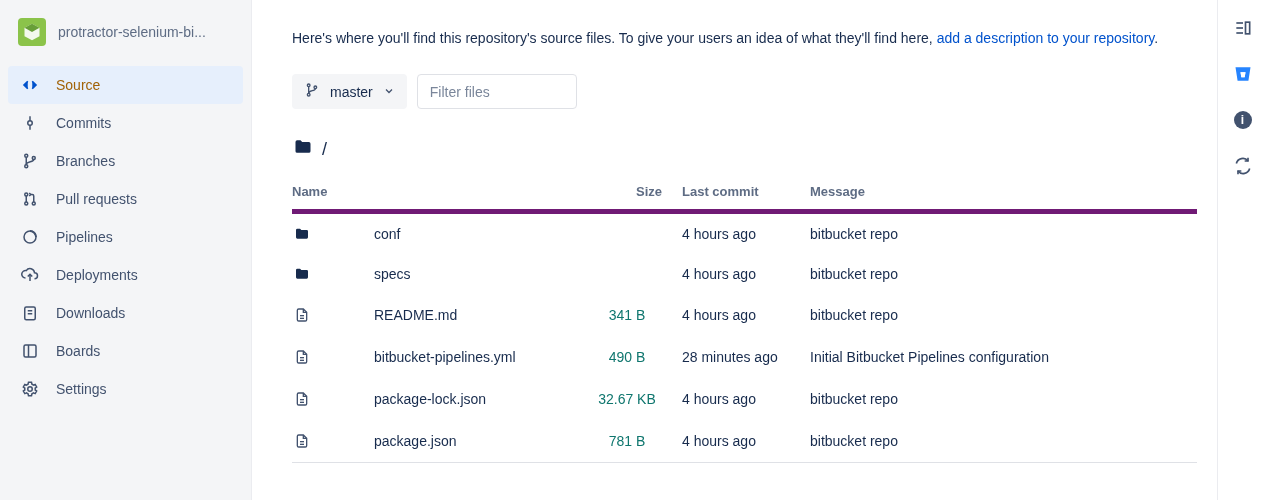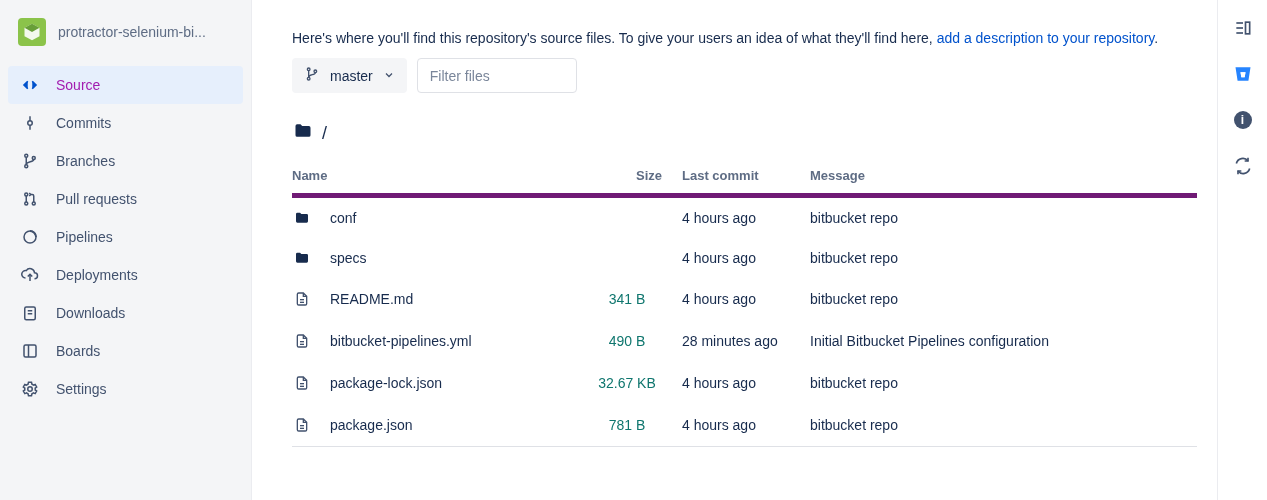--- a/index.html
+++ b/index.html
@@ -50,36 +50,36 @@
   .nav-item {
     display: flex;
     align-items: center;
     gap: 16px;
     padding: 9px 12px;
     border-radius: 4px;
     color: #42526e;
     cursor: pointer;
     font-size: 14px;
   }
-  .nav-item.active { background: #e6effc; color: #a21caf; }
+  .nav-item.active { background: #e6effc; color: #a16207; }
   .nav-item.active .nav-icon svg { stroke: #0052cc; fill: #0052cc; }
   .nav-icon {
     width: 20px; height: 20px;
     display: flex; align-items: center; justify-content: center;
     color: #42526e;
   }
   .nav-icon svg { width: 18px; height: 18px; }
   .main {
     flex: 1;
     padding: 0 20px 0 40px;
     overflow: auto;
   }
   .intro {
     color: #172b4d;
-    margin: 30px 0 12px 0;
+    margin: 30px 0 28px 0;
     font-size: 14px;
   }
   .intro a { color: #0052cc; text-decoration: none; }
   .controls {
     display: flex;
     gap: 10px;
     margin-bottom: 28px;
   }
   .branch-select {
     display: flex;
@@ -132,21 +132,21 @@
     vertical-align: middle;
   }
   .table td.size { text-align: center; padding-right: 20px; color:#0f766e;}
   .table tbody { border-bottom: 1px solid #dfe1e6; }
   .name-cell {
     display: flex;
     align-items: center;
     gap: 18px;
   }
   .name-cell .ficon { width: 20px; display:flex; justify-content:center;}
-  .name-cell a { color: #172b4d; text-decoration: none; }
+  .name-cell a { color: #172b4d; text-decoration: none; margin-left: 44px; }
   .col-name { width: 300px; }
   .col-size { width: 90px;}
   .col-commit { width: 128px; }
   .rightbar {
     width: 50px;
     border-left: 1px solid #ebecf0;
     background: #fff;
     display: flex;
     flex-direction: column;
     align-items: center;

